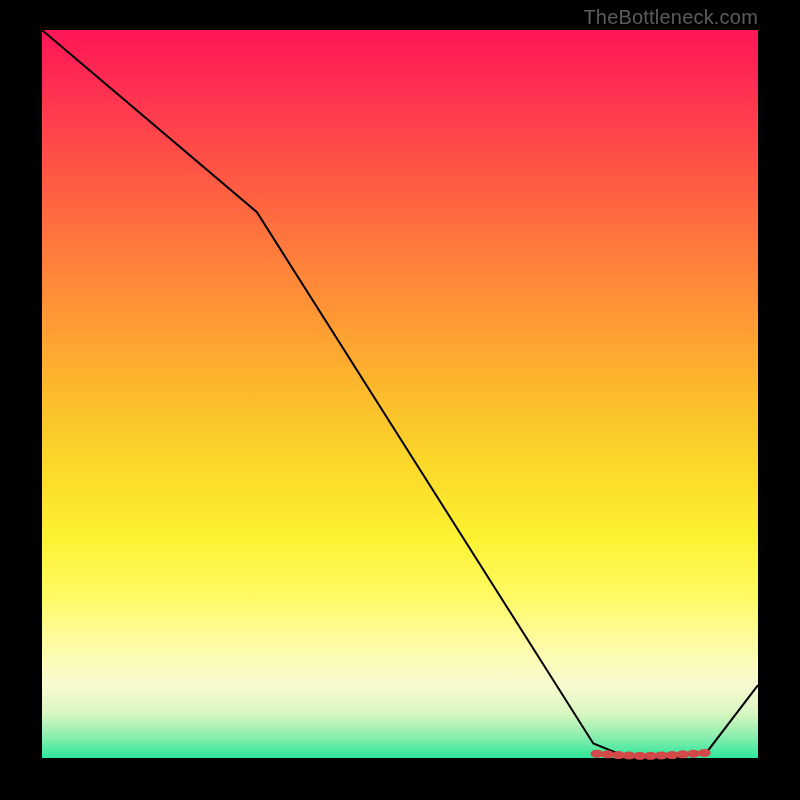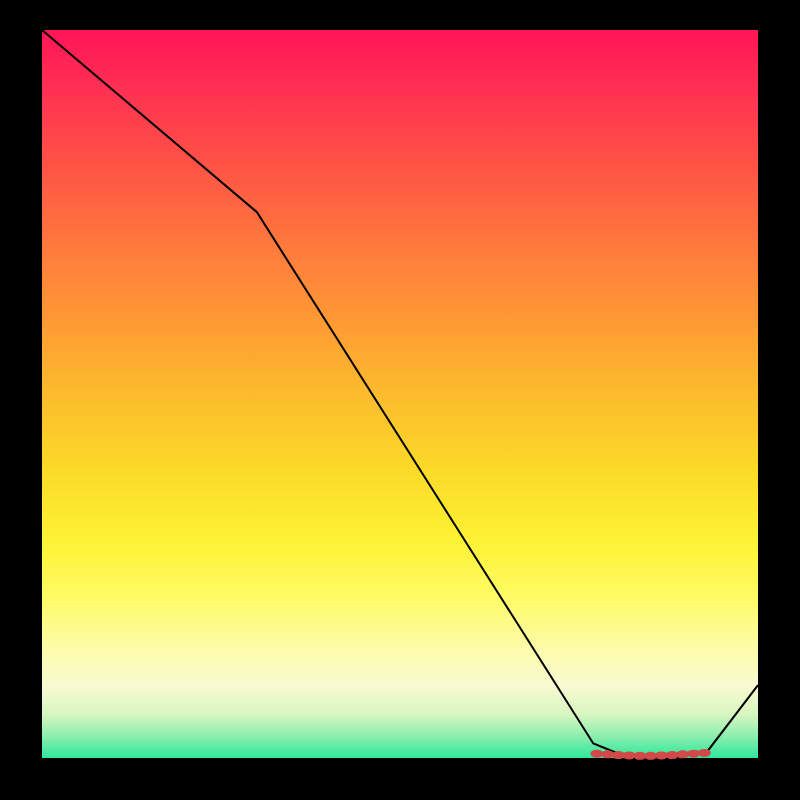--- a/index.html
+++ b/index.html
@@ -57,20 +57,21 @@
     color: #5c5c5c;
     font-size: 20px;
     letter-spacing: 0.2px;
     user-select: none;
   }
 </style>
 </head>
 <body>
 
 <div class="stage">
+  <div class="credit">TheBottleneck.com</div>
 
   <div class="plot">
     <svg viewBox="0 0 100 100" preserveAspectRatio="none">
       <polyline id="curve-line" fill="none" stroke="#000000" stroke-width="2" vector-effect="non-scaling-stroke" points="0,0 30,25 77,98 82,100 88,100 93,99 100,90"></polyline>
       <g id="markers">
           <ellipse cx="77.5" cy="99.4" rx="0.9" ry="0.55" fill="#d34848"></ellipse>
           <ellipse cx="79" cy="99.5" rx="0.9" ry="0.55" fill="#d34848"></ellipse>
           <ellipse cx="80.5" cy="99.6" rx="0.9" ry="0.55" fill="#d34848"></ellipse>
           <ellipse cx="82" cy="99.65" rx="0.9" ry="0.55" fill="#d34848"></ellipse>
           <ellipse cx="83.5" cy="99.7" rx="0.9" ry="0.55" fill="#d34848"></ellipse>

